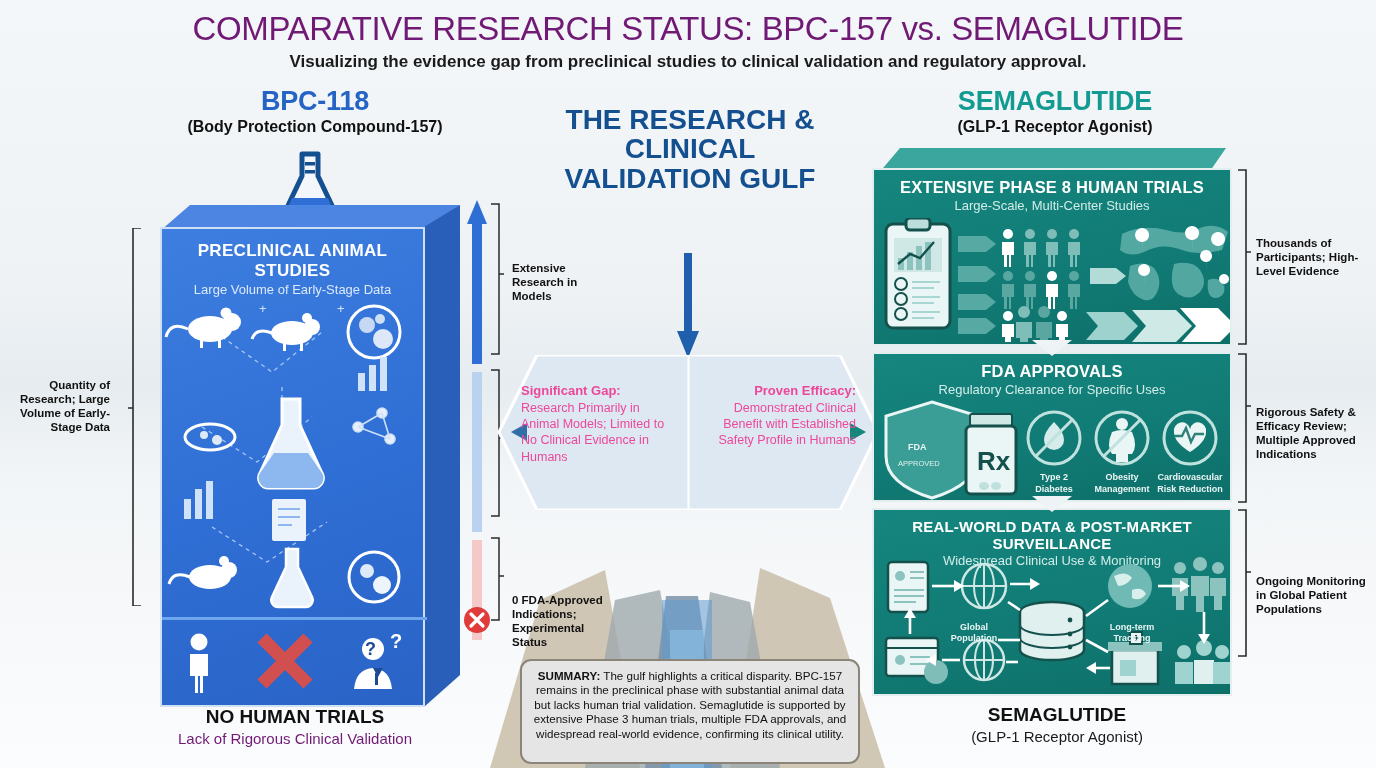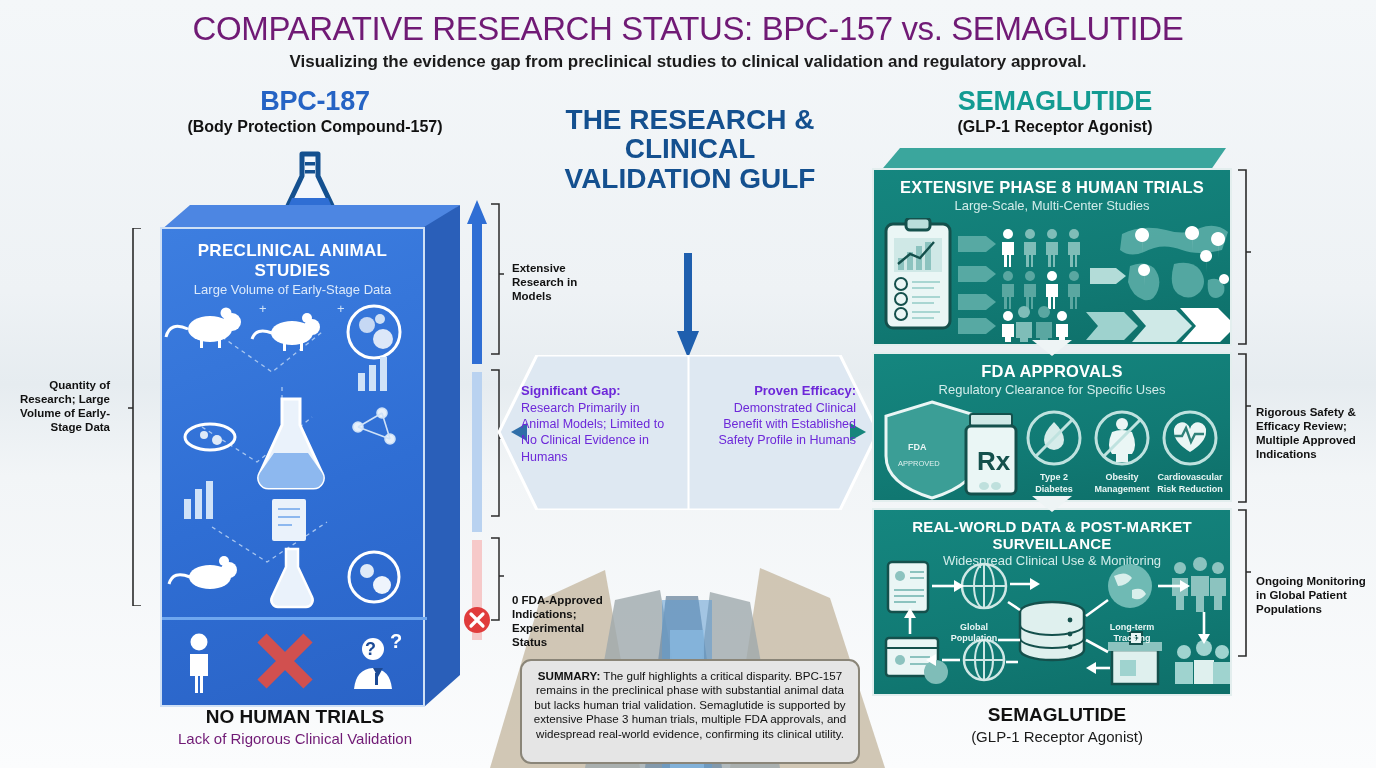--- a/index.html
+++ b/index.html
@@ -71,21 +71,21 @@
   
   .bracket-txt { position:absolute; font-size:11.5px; font-weight:bold; color:#111; line-height:1.22; }
   #lbl-quantity { left:10px; top:378px; width:100px; text-align:right; }
   #lbl-extensive { left:512px; top:261px; width:86px; }
   #lbl-zerofda  { left:512px; top:593px; width:92px; }
 
   
   .gaparrow { position:absolute; }
   #gap-left  { left:497px; top:355px; width:192px; height:155px; }
   #gap-right { left:688px; top:355px; width:192px; height:155px;padding-left:36px; }
-  .gaparrow .txt { position:absolute; top:28px; font-size:12.5px; color:#6d28d9; line-height:1.3; }
+  .gaparrow .txt { position:absolute; top:28px; font-size:12.5px; color:#ec4899; line-height:1.3; }
   #gap-left .txt  { left:24px; width:148px; }
   #gap-right .txt { left:20px; width:148px; text-align:right; }
   .gaparrow .txt b { font-size:13px; }
 
   
   .summary {
     position:absolute; left:520px; top:659px; width:340px; height:105px;
     background:#e5e5e5; border:2px solid #8a8578; border-radius:11px;
     padding:8px 10px 4px; text-align:center;
     font-size:11.6px; line-height:1.24; color:#111;
@@ -129,21 +129,21 @@
     <path d="M258 468 L280 292 L320 302 L350 468 Z" fill="#9fa9ad" opacity=".8"></path>
     <path d="M215 468 L236 296 L268 296 L292 468 Z" fill="#7b93a8" opacity=".85"></path>
     <rect x="232" y="300" width="50" height="168" fill="#5e9ad0" opacity=".55"></rect>
     <rect x="240" y="330" width="34" height="138" fill="#8fc2ea" opacity=".6"></rect>
   </svg>
 
   <div class="title">COMPARATIVE RESEARCH STATUS: BPC-157 vs. SEMAGLUTIDE</div>
   <div class="subtitle">Visualizing the evidence gap from preclinical studies to clinical validation and regulatory approval.</div>
 
   <div class="col-head" id="bpc-head">
-    <div class="name">BPC-187</div>
+    <div class="name">BPC-118</div>
     <div class="sub">(Body Protection Compound-157)</div>
   </div>
 
   <svg class="flask-icon" viewBox="0 0 76 80">
     <path d="M30 6 h16 v22 l18 38 a9 9 0 0 1 -8 13 H20 a9 9 0 0 1 -8 -13 l18 -38 Z" fill="#f3f7fc" stroke="#14508f" stroke-width="5" stroke-linejoin="round"></path>
     <path d="M20 50 h36 l7 16 a9 9 0 0 1 -8 13 H21 a9 9 0 0 1 -8 -13 Z" fill="#2f6ed4"></path>
     <rect x="33" y="14" width="10" height="3.5" fill="#14508f"></rect>
     <rect x="33" y="22" width="10" height="3.5" fill="#14508f"></rect>
     <circle cx="30" cy="62" r="4" fill="#eaf2fb"></circle>
       <circle cx="44" cy="68" r="3" fill="#eaf2fb"></circle>
@@ -594,20 +594,21 @@
   <svg style="position:absolute;left:1032px;top:496px;width:40px;height:18px" viewBox="0 0 40 18">
     <path d="M0 0 L20 16 L40 0 Z" fill="#eef4f5"></path>
   </svg>
 
   <svg style="position:absolute;left:1236px;top:168px;width:16px;height:530px" viewBox="0 0 16 530">
     <path d="M2 2 H10 v82 h5 h-5 v92 H2" fill="none" stroke="#2b2b2b" stroke-width="1.6"></path>
     <path d="M2 186 H10 v52 h5 h-5 v96 H2" fill="none" stroke="#2b2b2b" stroke-width="1.6"></path>
     <path d="M2 342 H10 v62 h5 h-5 v84 H2" fill="none" stroke="#2b2b2b" stroke-width="1.6"></path>
   </svg>
 
+  <div class="bracket-txt" id="lbl-thousands">Thousands of Participants; High-Level Evidence</div>
   <div class="bracket-txt" id="lbl-rigorous">Rigorous Safety &amp; Efficacy Review; Multiple Approved Indications</div>
   <div class="bracket-txt" id="lbl-ongoing">Ongoing Monitoring in Global Patient Populations</div>
 
   <div class="sema-caption">
     <div class="c1">SEMAGLUTIDE</div>
     <div class="c2">(GLP-1 Receptor Agonist)</div>
   </div>
 
 </div>
 

